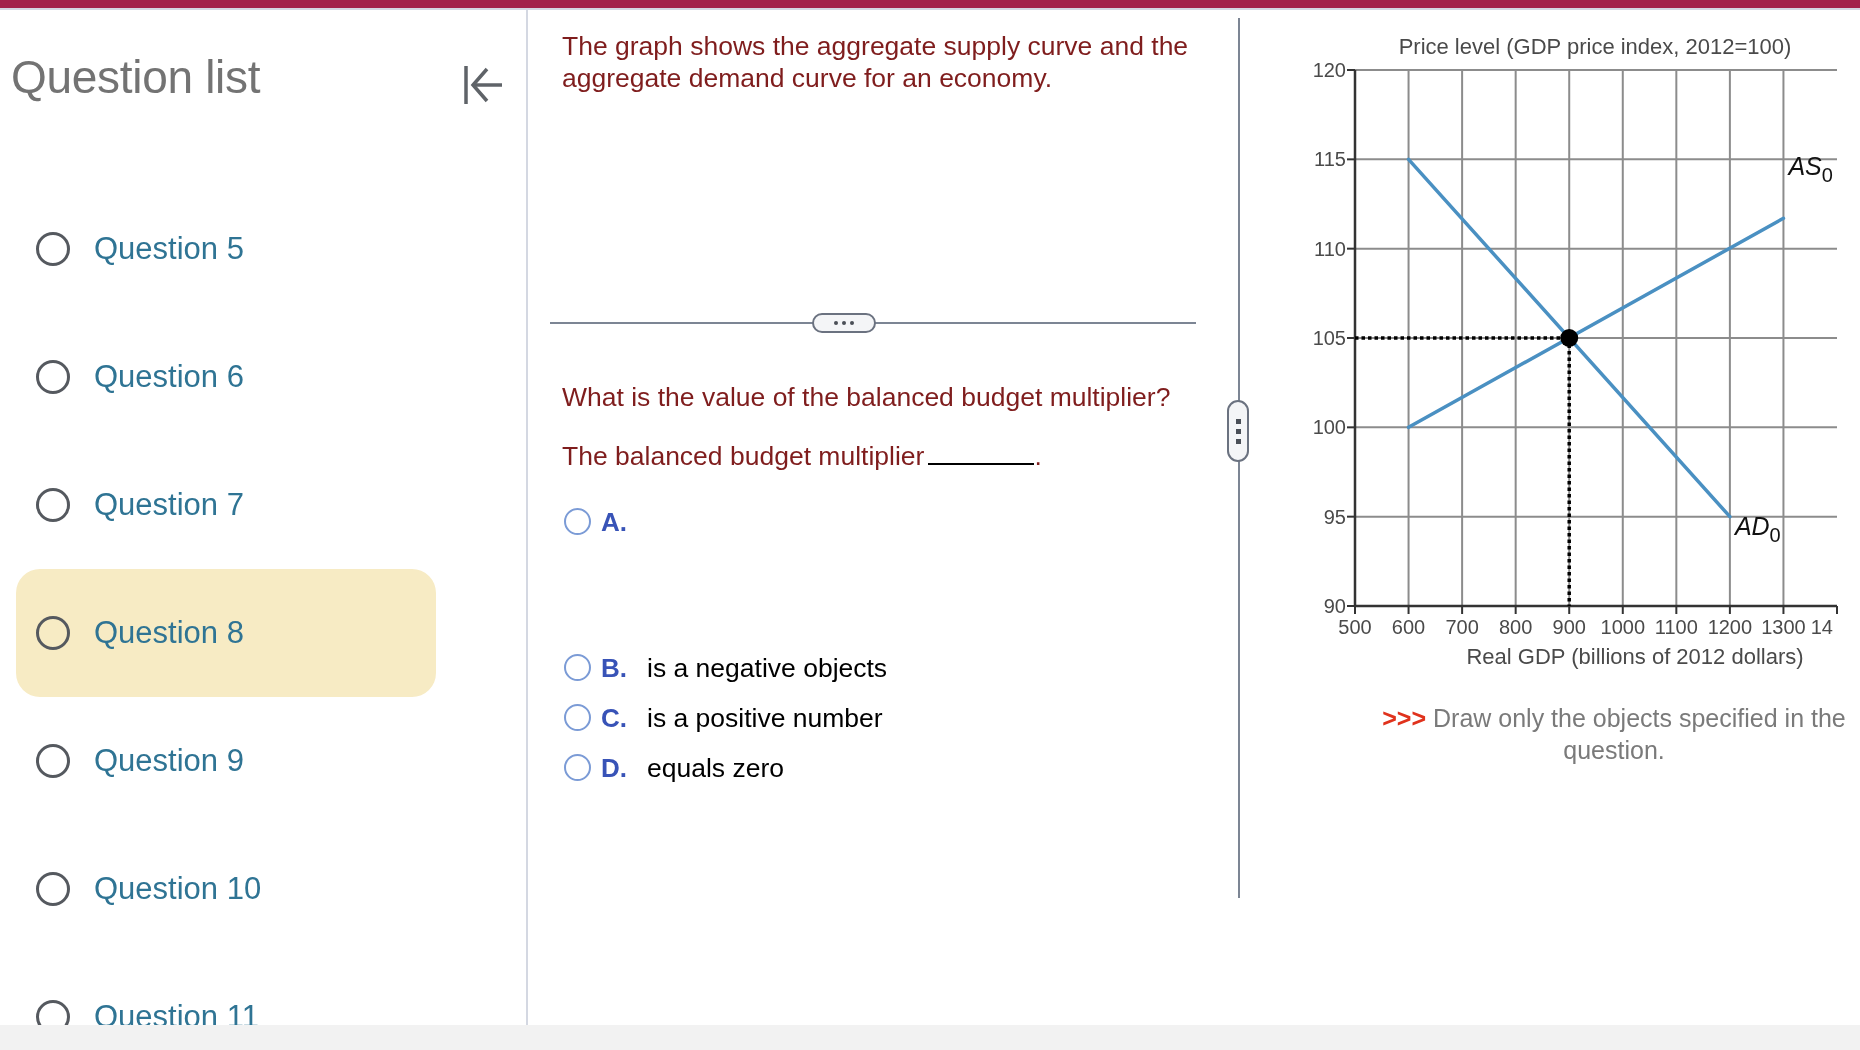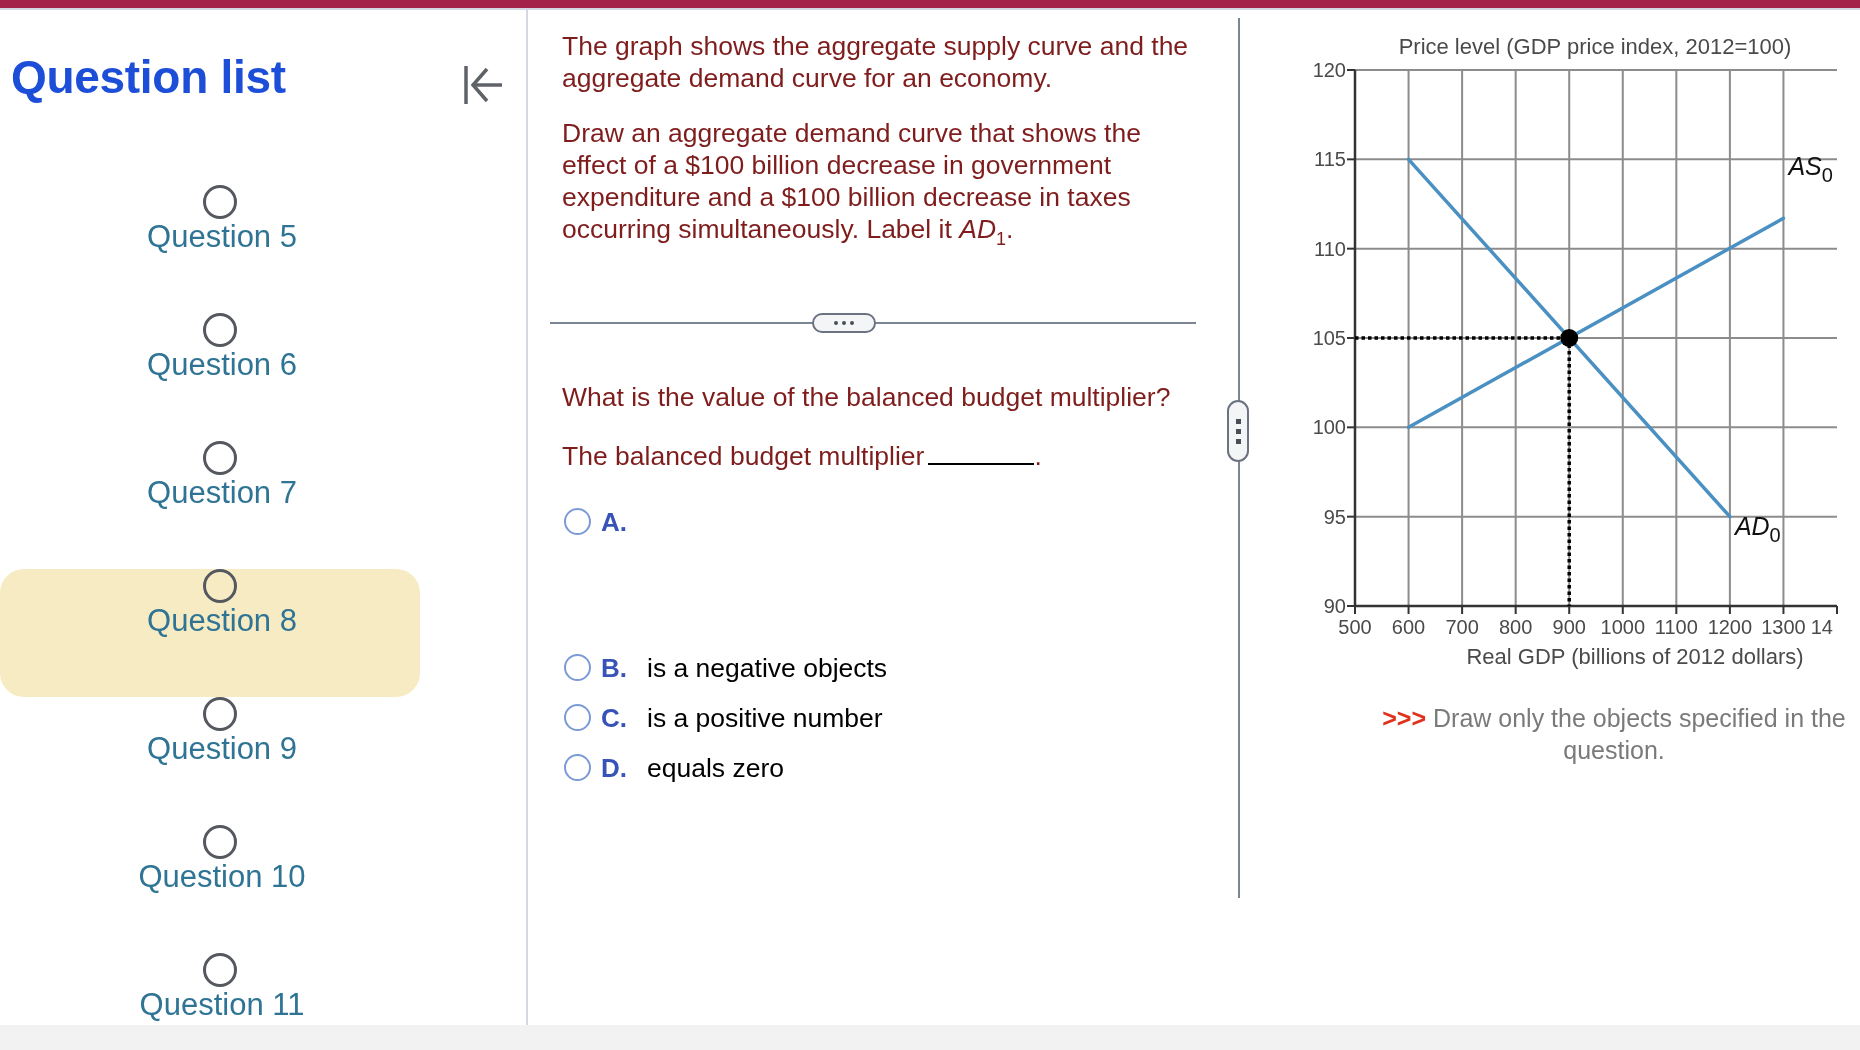--- a/index.html
+++ b/index.html
@@ -2,23 +2,23 @@
 <html><head>
 <meta charset="utf-8">
 <style>
   * { box-sizing: border-box; margin: 0; padding: 0; }
   html, body { width: 1860px; height: 1050px; overflow: hidden; background: #ffffff; font-family: "Liberation Sans", sans-serif; }
   .topbar { position: absolute; left: 0; top: 0; width: 1860px; height: 8px; background: #a3234b; }
   .topbar-line { position: absolute; left: 0; top: 8px; width: 1860px; height: 2px; background: #d4d8e2; }
 
   
   .sidebar { position: absolute; left: 0; top: 10px; width: 528px; height: 1015px; border-right: 2px solid #d4d8e2; background: #fff; overflow: hidden; }
-  .sidebar-title { position: absolute; left: 11px; top: 40px; font-size: 46px; font-weight: bold; color: #1d4ed8; letter-spacing: -0.3px; }
+  .sidebar-title { position: absolute; left: 11px; top: 40px; font-size: 46px; font-weight: normal; color: #737373; letter-spacing: -0.3px; }
   .collapse-btn { position: absolute; left: 455px; top: 48px; width: 54px; height: 54px; cursor: pointer; }
-  .q-item { position: absolute; left: 0; width: 420px; height: 128px; display: flex; align-items: center; cursor: pointer; flex-direction: column; }
+  .q-item { position: absolute; left: 16px; width: 420px; height: 128px; display: flex; align-items: center; cursor: pointer; }
   .q-item.active { background: #f7ebc4; border-radius: 24px; }
   .q-radio { width: 34px; height: 34px; border: 3px solid #55595f; border-radius: 50%; margin-left: 20px; background: transparent; }
   .q-label { margin-left: 24px; font-size: 31px; color: #2f7494; }
 
   
   .middle { position: absolute; left: 530px; top: 10px; width: 712px; height: 1015px; }
   .para { position: absolute; left: 32px; font-size: 26.5px; line-height: 32px; color: #7f1d1d; width: 640px; }
   .sub { font-size: 18px; vertical-align: -7px; font-style: normal; }
   .divider-h { position: absolute; left: 20px; top: 312px; width: 646px; height: 2px; background: #7c8594; }
   .expand-pill { position: absolute; left: 282px; top: 303px; width: 64px; height: 20px; border: 2px solid #6b7280; border-radius: 10px; background: #f4f5f7; display: flex; align-items: center; justify-content: center; gap: 4px; cursor: pointer; }
@@ -83,21 +83,20 @@
     <span class="q-label">Question 10</span>
   </div>
   <div class="q-item" style="top:943px">
     <span class="q-radio"></span>
     <span class="q-label">Question 11</span>
   </div>
 </aside>
 
 <section class="middle">
   <p class="para" style="top:20px">The graph shows the aggregate supply curve and the aggregate demand curve for an economy.</p>
-  <p class="para" style="top:107px"><span>Draw an aggregate demand curve that shows the effect of a $100 billion decrease in government expenditure and a $100 billion decrease in taxes occurring simultaneously. Label it </span><i>AD</i><span class="sub">1</span><span>.</span></p>
 
   <div class="divider-h"></div>
   <div class="expand-pill">
     <span class="dot"></span>
     <span class="dot"></span>
     <span class="dot"></span>
   </div>
 
   <p class="para" style="top:371px">What is the value of the balanced budget multiplier?</p>
   <p class="para" style="top:430px"><span>The balanced budget multiplier</span><span class="blank"></span><span>.</span></p>

